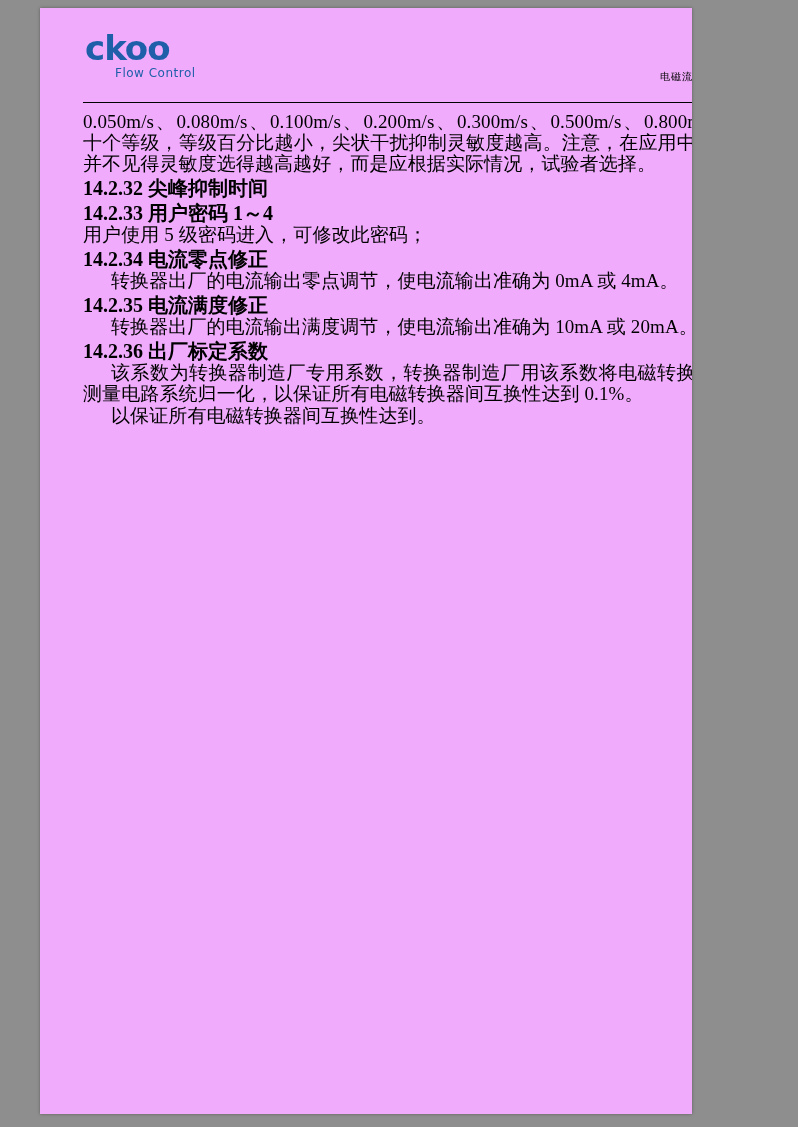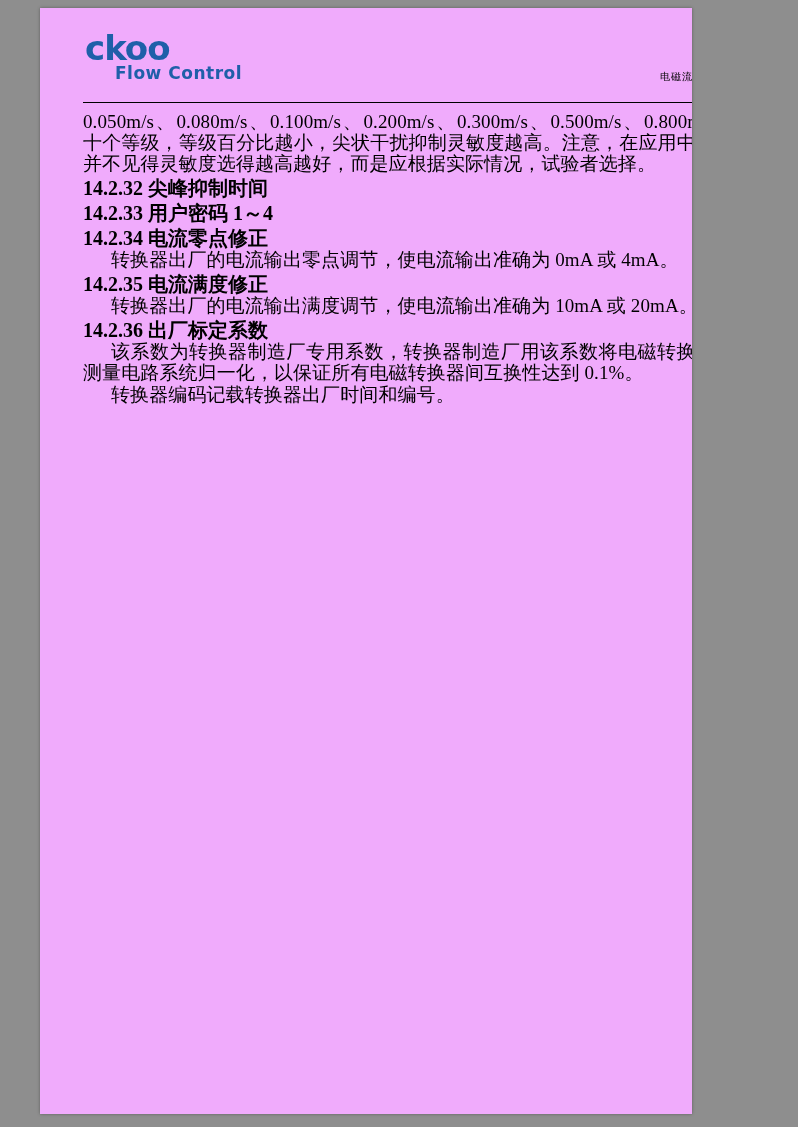--- a/index.html
+++ b/index.html
@@ -42,22 +42,22 @@
   .logo-main {
     font-family: "DejaVu Sans", sans-serif;
     font-weight: bold;
     font-size: 34px;
     letter-spacing: -1px;
     color: #1f5fa9;
     line-height: 36px;
   }
   .logo-sub {
     font-family: "DejaVu Sans", sans-serif;
-    font-weight: bold;
-    font-size: 17px;
+    font-weight: normal;
+    font-size: 12px;
     color: #1f5fa9;
     letter-spacing: 0.5px;
     padding-left: 30px;
     line-height: 15px;
   }
   .header-title {
     position: absolute;
     right: 0px;
     top: 42px;
     font-family: "DejaVu Sans", sans-serif;
@@ -103,23 +103,24 @@
       </div>
       <div class="header-title">电磁流量计</div>
     </div>
 
     <div class="rule"></div>
 
     <div id="doc-body">
         <div class="para">0.050m/s、0.080m/s、0.100m/s、0.200m/s、0.300m/s、0.500m/s、0.800m/s 十个等级，等级百分比越小，尖状干扰抑制灵敏度越高。注意，在应用中，并不见得灵敏度选得越高越好，而是应根据实际情况，试验者选择。</div>
         <div class="heading">14.2.32 尖峰抑制时间</div>
         <div class="heading">14.2.33  用户密码 1～4</div>
+        <div class="para">用户使用 5 级密码进入，可修改此密码；</div>
         <div class="heading">14.2.34  电流零点修正</div>
         <div class="para indent">转换器出厂的电流输出零点调节，使电流输出准确为 0mA 或 4mA。</div>
         <div class="heading">14.2.35 电流满度修正</div>
         <div class="para indent">转换器出厂的电流输出满度调节，使电流输出准确为 10mA 或 20mA。</div>
         <div class="heading">14.2.36  出厂标定系数</div>
         <div class="para indent">该系数为转换器制造厂专用系数，转换器制造厂用该系数将电磁转换器测量电路系统归一化，以保证所有电磁转换器间互换性达到 0.1%。</div>
-        <div class="para indent">转换器编码记载转换器出厂时间和编号。</div>
+        <div class="para indent">以保证所有电磁转换器间互换性达到。</div>
       </div>
 
   </div>
 </div>
 
 </body></html>

